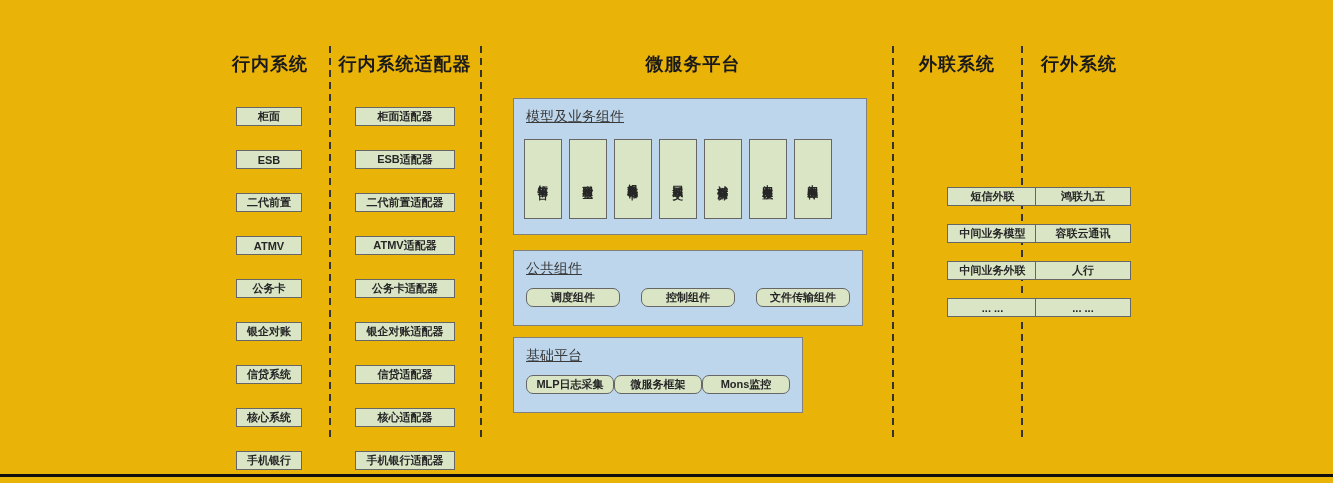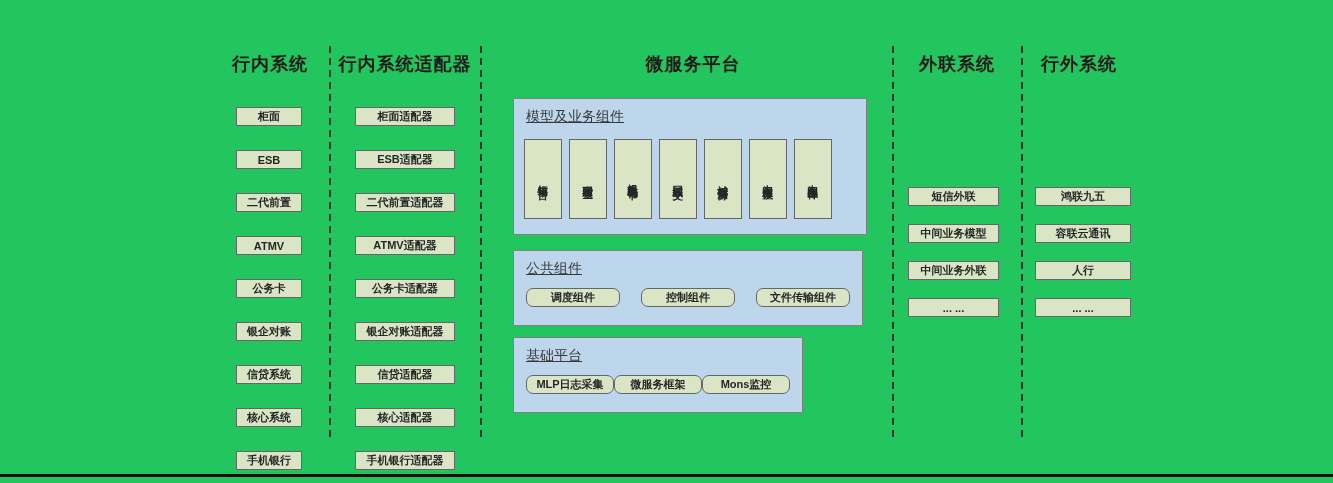--- a/index.html
+++ b/index.html
@@ -1,18 +1,18 @@
 <!DOCTYPE html>
 <html style="--green-fill: #d9e5c5; --green-border: #666666; --blue-fill: #bdd6ec; --blue-border: #808080; --separator: #333333; --rule-color: #0f0f0f; --text-color: #262626; --label-color: #3a3a3a; --title-color: #1a1a1a;"><head>
 <meta charset="utf-8">
 <style>
   html, body { margin:0; padding:0; background:#ffffff; }
   body { font-family:"Liberation Sans","DejaVu Sans",sans-serif; }
   .canvas{
-    position:relative; width:1333px; height:483px; background:#22c55e; overflow:hidden;
+    position:relative; width:1333px; height:483px; background:#eab308; overflow:hidden;
   }
   .col-title{
     position:absolute; top:52px; width:160px; text-align:center;
     font-size:18px; font-weight:bold; color:var(--title-color); letter-spacing:1px;
     white-space:nowrap;
   }
   .vsep{
     position:absolute; top:46px; height:396px; width:2px;
     background:repeating-linear-gradient(to bottom, var(--separator) 0 7px, transparent 7px 12px);
   }
@@ -135,21 +135,21 @@
 
   <div class="panel" style="top:337px; width:290px; height:76px">
     <div class="panel-label">基础平台</div>
     <div class="hrow">
       <div class="gbox">MLP日志采集</div>
       <div class="gbox">微服务框架</div>
       <div class="gbox">Mons监控</div>
     </div>
   </div>
 
-  <div class="stack loose" style="left:908px; top:187px; width:91px">
+  <div class="stack loose" style="left:947px; top:187px; width:91px">
     <div class="gbox">短信外联</div>
     <div class="gbox">中间业务模型</div>
     <div class="gbox">中间业务外联</div>
     <div class="gbox">... ...</div>
   </div>
 
   <div class="stack loose" style="left:1035px; top:187px; width:96px">
     <div class="gbox">鸿联九五</div>
     <div class="gbox">容联云通讯</div>
     <div class="gbox">人行</div>

